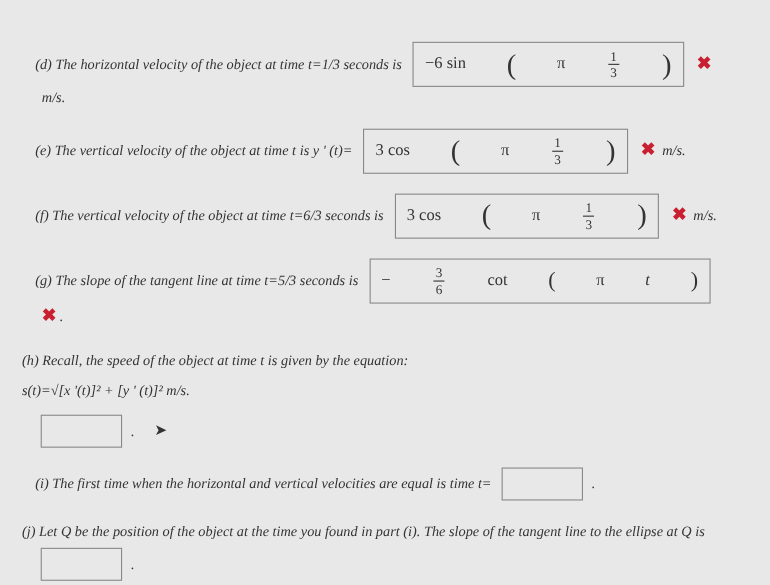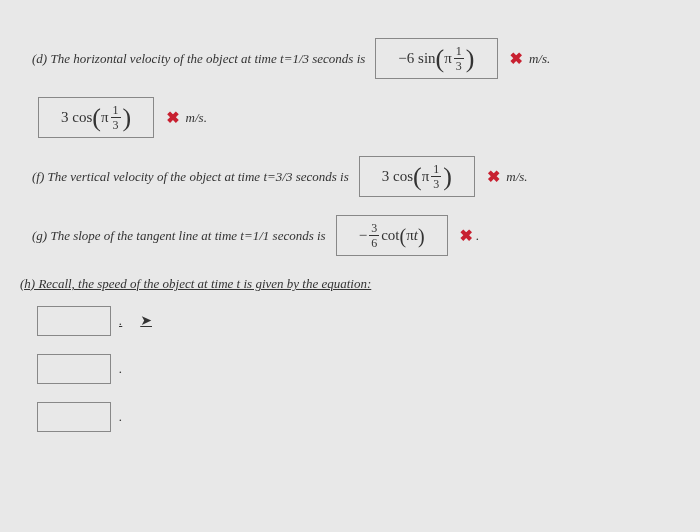--- a/index.html
+++ b/index.html
@@ -17,30 +17,31 @@
       margin: 18px 12px;
       display: flex;
       align-items: center;
       flex-wrap: wrap;
     }
     .text-segment {
       margin-right: 4px;
     }
     .answer-box {
       border: 1px solid #888;
-      padding: 6px 22px;
+      padding: 6px 10px;
       margin: 0 6px;
       background: #e8e8e8;
       display: inline-flex;
       align-items: center;
       font-style: normal;
       font-family: 'Times New Roman', serif;
       font-size: 15px;
       min-width: 30px;
       min-height: 20px;
+      gap: 37px;
     }
     .frac {
       display: inline-flex;
       flex-direction: column;
       text-align: center;
       vertical-align: middle;
       font-size: 12px;
       line-height: 1;
       margin: 0 2px;
     }
@@ -103,66 +104,70 @@
     −6 sin<span class="paren-big">(</span>π <span class="frac">
         <span class="num">1</span>
         <span class="den">3</span>
       </span><span class="paren-big">)</span>
   </span>
   <span class="x-mark">✖</span>
   <span class="unit">m/s.</span>
 </div>
 
 <div class="question-line">
+  <span class="text-segment">(e) The vertical velocity of the object at time t is y ' (t)=</span>
   <span class="answer-box">
     3 cos<span class="paren-big">(</span>π <span class="frac">
         <span class="num">1</span>
         <span class="den">3</span>
       </span><span class="paren-big">)</span>
   </span>
   <span class="x-mark">✖</span>
   <span class="unit">m/s.</span>
 </div>
 
 <div class="question-line">
-  <span class="text-segment">(f) The vertical velocity of the object at time t=3/3 seconds is</span>
+  <span class="text-segment">(f) The vertical velocity of the object at time t=6/3 seconds is</span>
   <span class="answer-box">
     3 cos<span class="paren-big">(</span>π <span class="frac">
         <span class="num">1</span>
         <span class="den">3</span>
       </span><span class="paren-big">)</span>
   </span>
   <span class="x-mark">✖</span>
   <span class="unit">m/s.</span>
 </div>
 
 <div class="question-line">
-  <span class="text-segment">(g) The slope of the tangent line at time t=1/1 seconds is</span>
+  <span class="text-segment">(g) The slope of the tangent line at time t=5/3 seconds is</span>
   <span class="answer-box">
     − <span class="frac">
         <span class="num">3</span>
         <span class="den">6</span>
       </span>cot<span class="paren-big" style="font-size:20px">(</span>π<i>t</i><span class="paren-big" style="font-size:20px">)</span>
   </span>
   <span class="x-mark">✖</span>
   <span class="period">.</span>
 </div>
 
-<div style="margin:18px 0;text-decoration:underline;">
+<div style="margin:18px 0;">
   <div class="text-segment">(h) Recall, the speed of the object at time t is given by the equation:</div>
+  <div class="equation">s(t)=√[x '(t)]² + [y ' (t)]² m/s.</div>
   <div class="question-line" style="margin-top:12px;">
     <span class="input-box"></span>
     <span class="period">.</span>
     <span class="cursor">➤</span>
   </div>
 </div>
 
 <div class="question-line">
+  <span class="text-segment">(i) The first time when the horizontal and vertical velocities are equal is time t=</span>
   <span class="input-box"></span>
   <span class="period">.</span>
 </div>
 
 <div style="margin:18px 0;">
+  <div class="text-segment">(j) Let Q be the position of the object at the time you found in part (i). The slope of the tangent line to the ellipse at Q is</div>
   <div class="question-line" style="margin-top:6px;">
     <span class="input-box"></span>
     <span class="period">.</span>
   </div>
 </div>
 
 </body></html>

